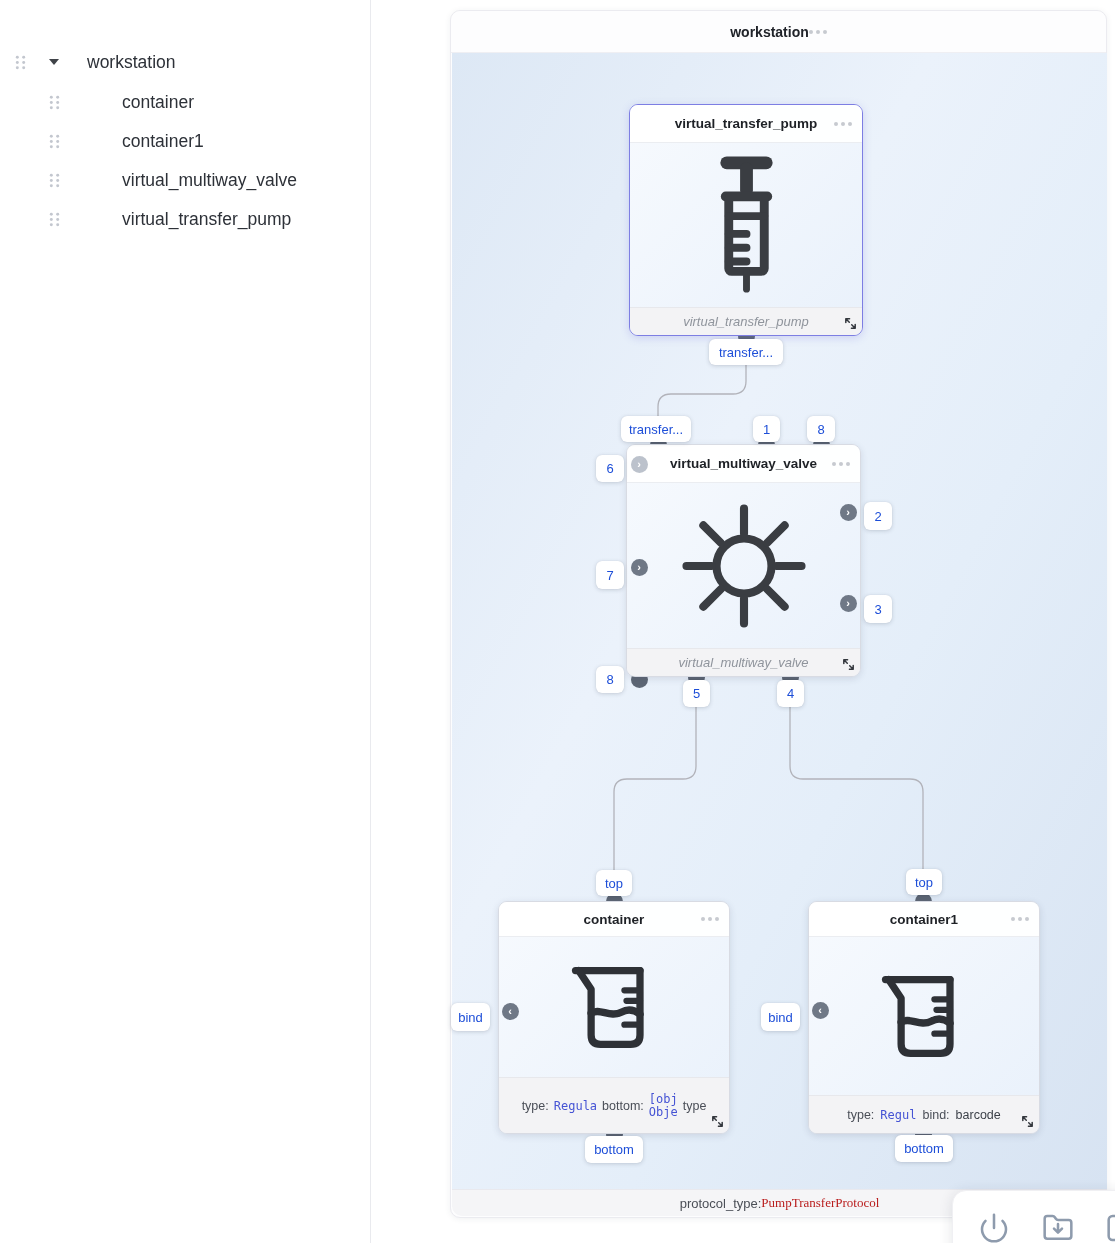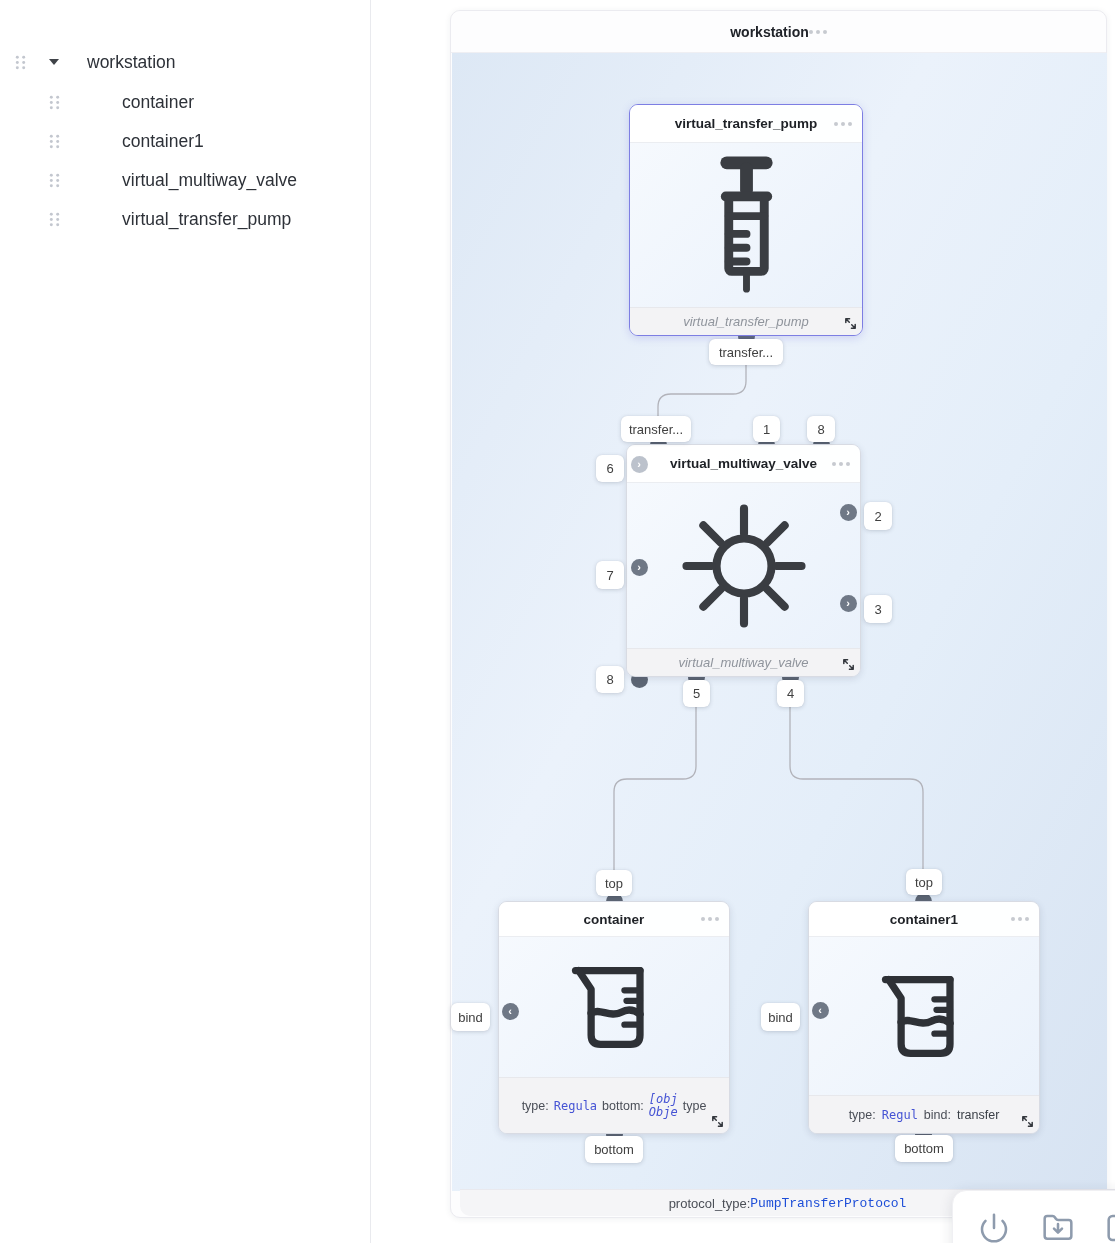--- a/index.html
+++ b/index.html
@@ -19,24 +19,24 @@
   
   .panel { position:absolute; left:450px; top:10px; width:657px; height:1208px;
            background:#fdfdfe; border:1px solid #ebebf0; border-radius:10px;
            box-shadow:0 1px 6px rgba(40,50,70,.07); }
   .panel-header { position:absolute; left:0; top:0; right:0; height:42px;
                   display:flex; align-items:center; justify-content:center;
                   font-size:14px; font-weight:bold; color:#202329;
                   border-bottom:1px solid #efeff3; border-radius:10px 10px 0 0; background:#fdfdfe; }
   .panel-canvas { position:absolute; left:1px; top:42px; width:655px; height:1138px;
                   background:linear-gradient(118deg,#dde8f5 0%, #ebf2fb 38%, #e4eef9 62%, #d7e3f2 100%); }
-  .panel-footer { position:absolute; left:9px; bottom:1px; width:655px; height:27px;
+  .panel-footer { position:absolute; left:1px; bottom:1px; width:655px; height:27px;
                   background:#f5f5f7; border-top:1px solid #e9e9ee; border-radius:0 0 10px 10px;
                   display:flex; align-items:center; justify-content:center; font-size:13px; color:#4b4f57; }
-  .code { font-family:Liberation Mono, monospace; color:#1d4ed8; }
+  .code { font-family:Liberation Serif, serif; color:#b91c1c; }
 
   .dots3 { display:flex; gap:3px; align-items:center; }
   .dots3 i { width:4px; height:4px; border-radius:50%; background:#c7cad0; }
 
   
   .node { position:absolute; display:flex; flex-direction:column; z-index:10;
           background:linear-gradient(135deg,#f7fafe 0%, #e9f1fb 100%);
           border:1px solid #d8dbe3; border-radius:9px;
           box-shadow:0 2px 7px rgba(55,65,90,.14); }
   .node.selected { border:1.5px solid #7d7ee3; box-shadow:0 2px 9px rgba(95,95,215,.22); }
@@ -46,34 +46,34 @@
   .node-header .dots3 { position:absolute; right:10px; top:50%; transform:translateY(-50%); }
   .node-body { flex:1 1 auto; display:flex; align-items:center; justify-content:center; }
   .node-footer { flex:0 0 auto; background:#f3f3f5; border-top:1px solid #e7e8ec;
                  border-radius:0 0 8px 8px; display:flex; align-items:center; justify-content:center;
                  font-size:13px; position:relative; }
   .node-footer.namefoot { height:28px; font-style:italic; color:#8f949c; }
   .resize-ic { position:absolute; right:4px; bottom:4px; width:15px; height:15px; cursor:nwse-resize; }
   .flabel { color:#4a4e57; font-size:12.5px; }
   .fcode  { font-family:"DejaVu Sans Mono", monospace; font-size:12px; color:#4553d4; }
   .fplain { font-size:12.5px; color:#3a3f47; }
-  .twoline { line-height:1.05; text-align:left;font-style:italic; }
+  .twoline { line-height:1.05; text-align:left; }
   .twoline span { display:block; }
 
   
   .edges { position:absolute; left:0; top:0; width:657px; height:1208px; z-index:4; pointer-events:none; }
   .bump { position:absolute; width:17px; height:17px; border-radius:50%; background:#5d6674; z-index:5; }
   .chev { position:absolute; width:17px; height:17px; border-radius:50%; background:#6f7886; color:#fff;
           display:flex; align-items:center; justify-content:center; z-index:40;
           font-size:11px; line-height:1; font-weight:bold; }
   .chev.light { background:#bcc2cc; }
   .label-box { position:absolute; background:#fff; border-radius:6px; z-index:50;
                box-shadow:0 1px 4px rgba(35,45,65,.18), 0 0 1px rgba(35,45,65,.12);
                display:flex; align-items:center; justify-content:center;
-               font-size:13px; color:#404040; white-space:nowrap; }
+               font-size:13px; color:#1d4ed8; white-space:nowrap; }
 
   
   .toolbar { position:absolute; left:952px; top:1190px; width:230px; height:80px;
              background:#fff; border:1px solid #f0f0f3; border-radius:14px;
              box-shadow:0 2px 14px rgba(30,40,60,.12); display:flex; align-items:flex-start;
              padding:20px 0 0 24px; gap:30px; z-index:100; }
   .tb-btn { width:34px; height:34px; display:flex; align-items:center; justify-content:center; cursor:pointer; }
   svg { display:block; }
 </style>
 </head>
@@ -308,21 +308,21 @@
           <path d="M16,15 L28,33 V77 Q28,86 37,86 H66 Q75,86 75,77 V15"></path>
           <path d="M28,56 C36,50 46,61 57,55 C64,51 70,53 75,57"></path>
           <path d="M60,34 H73 M62,44 H75 M60,67 H73" stroke-width="6"></path>
         </svg>
       </span>
     </div>
     <div class="node-footer" style="height:38px; gap:6px; padding:0 10px;">
       <span class="flabel">type:</span>
       <span class="fcode">Regul</span>
       <span class="flabel">bind:</span>
-      <span class="fplain">transfer</span>
+      <span class="fplain">barcode</span>
       <span class="resize-ic">
         <svg width="15" height="15" viewBox="0 0 16 16" fill="none" stroke="#33373d" stroke-width="1.6" stroke-linecap="round" stroke-linejoin="round">
           <path d="M3,3 L6.7,6.7 M3,7 V3 H7 M13,13 L9.3,9.3 M13,9 V13 H9"></path>
         </svg>
       </span>
     </div>
   </div>
 
   <div class="chev light" style="left:179.5px; top:444.5px;">›</div>
   <div class="chev" style="left:179.5px; top:547.5px;">›</div>

